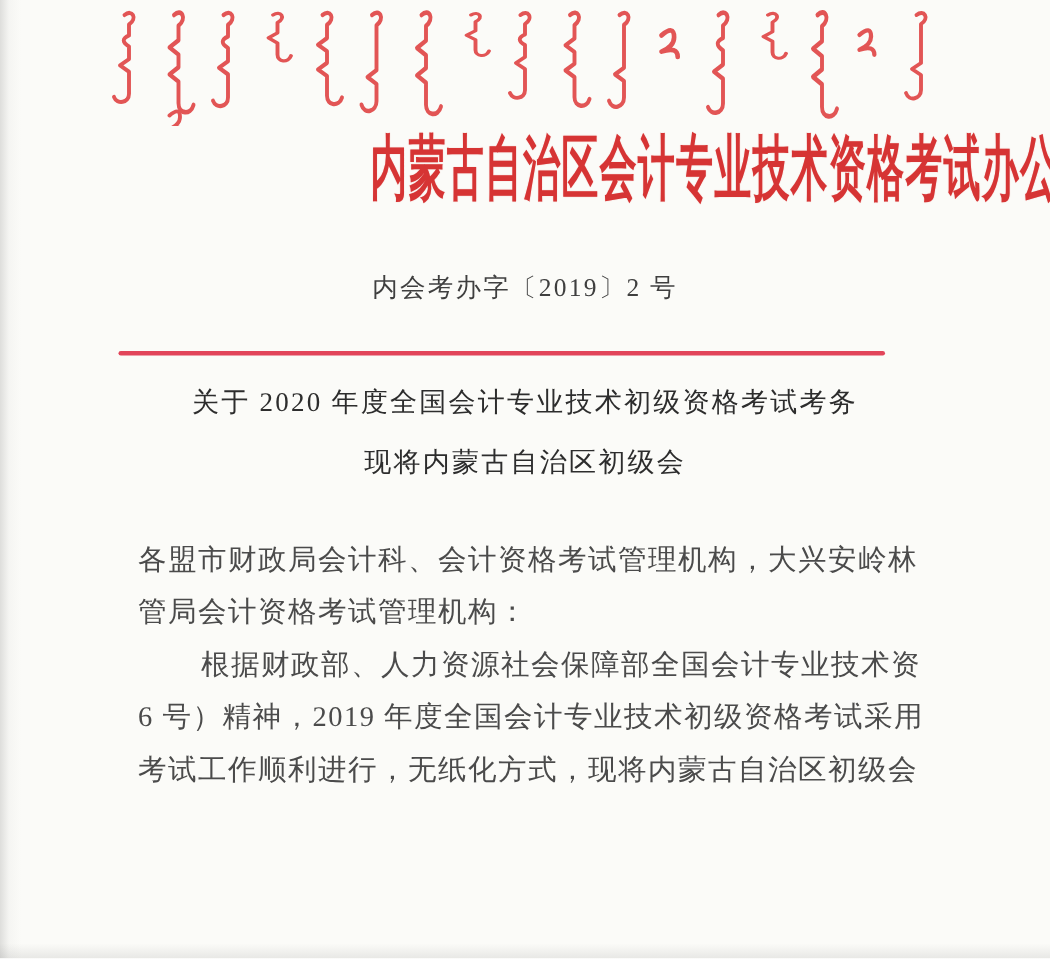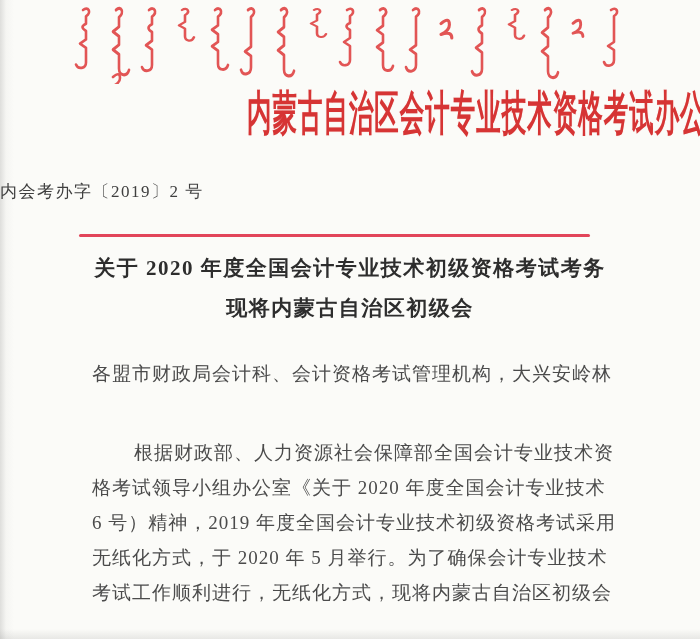--- a/index.html
+++ b/index.html
@@ -46,58 +46,58 @@
     color: #d63434;
     letter-spacing: 2px;
     transform: scaleX(0.52);
     transform-origin: 50% 50%;
     text-shadow: 0 0 1px rgba(214,52,52,0.4);
   }
   .docnum {
     position: absolute;
     top: 180px;
     left: 0; right: 0;
-    text-align: left;
+    text-align: center;
     font-size: 17px;
     letter-spacing: 1.5px;
     color: #3f3f3f;
   }
   .redline {
     position: absolute;
     top: 234px;
     left: 79px;
     width: 511px;
     height: 3px;
     background: #e2455a;
     border-radius: 2px;
   }
   .notice-title {
     position: absolute;
     top: 248px;
     left: 0; right: 0;
     text-align: center;
-    font-size: 21px;
+    font-size: 18px;
     line-height: 40px;
-    font-weight: bold;
+    font-weight: normal;
     color: #2d2d2d;
     letter-spacing: 1.5px;
   }
   .doc-body {
     position: absolute;
     top: 356px;
     left: 92px;
     right: 60px;
     font-size: 19px;
     line-height: 35px;
     letter-spacing: 1px;
     color: #4b4b4b;
     white-space: nowrap;
   }
   .bline { height: 35px; }
-  .bline.indent { text-indent: 42px; margin-top: 44px; }
+  .bline.indent { text-indent: 42px; }
 </style>
 </head>
 <body>
 
 <div class="page">
 
   <svg class="mongol-header" width="560" height="80" viewBox="0 0 560 80" fill="none" stroke="#e25555" stroke-width="2.6" stroke-linecap="round" stroke-linejoin="round">
     <defs>
       <path id="g1" d="M5,0 c5,-4 9,2 3,6 v8 l-6,4 6,4 v7 l-6,4 6,4 v12 c0,6 8,7 10,1"></path>
       <path id="g2" d="M5,0 c5,-4 9,2 3,6 v7 q-7,3 0,7 v8 l-6,4 6,4 v14 c0,6 -8,7 -10,2"></path>
@@ -169,20 +169,19 @@
 
   <div class="redline"></div>
 
   <div class="notice-title">
     <div>关于 2020 年度全国会计专业技术初级资格考试考务</div>
     <div>现将内蒙古自治区初级会</div>
   </div>
 
   <div class="doc-body">
     <div class="bline">各盟市财政局会计科、会计资格考试管理机构，大兴安岭林</div>
+    <div class="bline">管局会计资格考试管理机构：</div>
     <div class="bline indent">根据财政部、人力资源社会保障部全国会计专业技术资</div>
-    <div class="bline">格考试领导小组办公室《关于 2020 年度全国会计专业技术</div>
     <div class="bline">6 号）精神，2019 年度全国会计专业技术初级资格考试采用</div>
-    <div class="bline">无纸化方式，于 2020 年 5 月举行。为了确保会计专业技术</div>
     <div class="bline">考试工作顺利进行，无纸化方式，现将内蒙古自治区初级会</div>
   </div>
 
 </div>
 
 </body></html>

